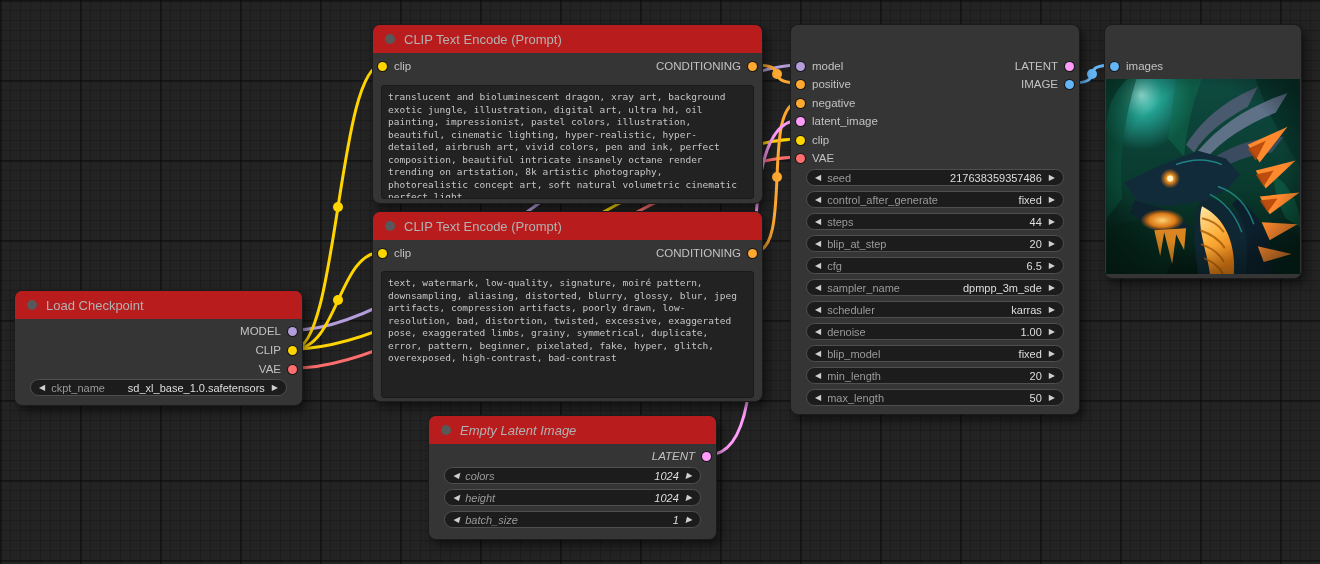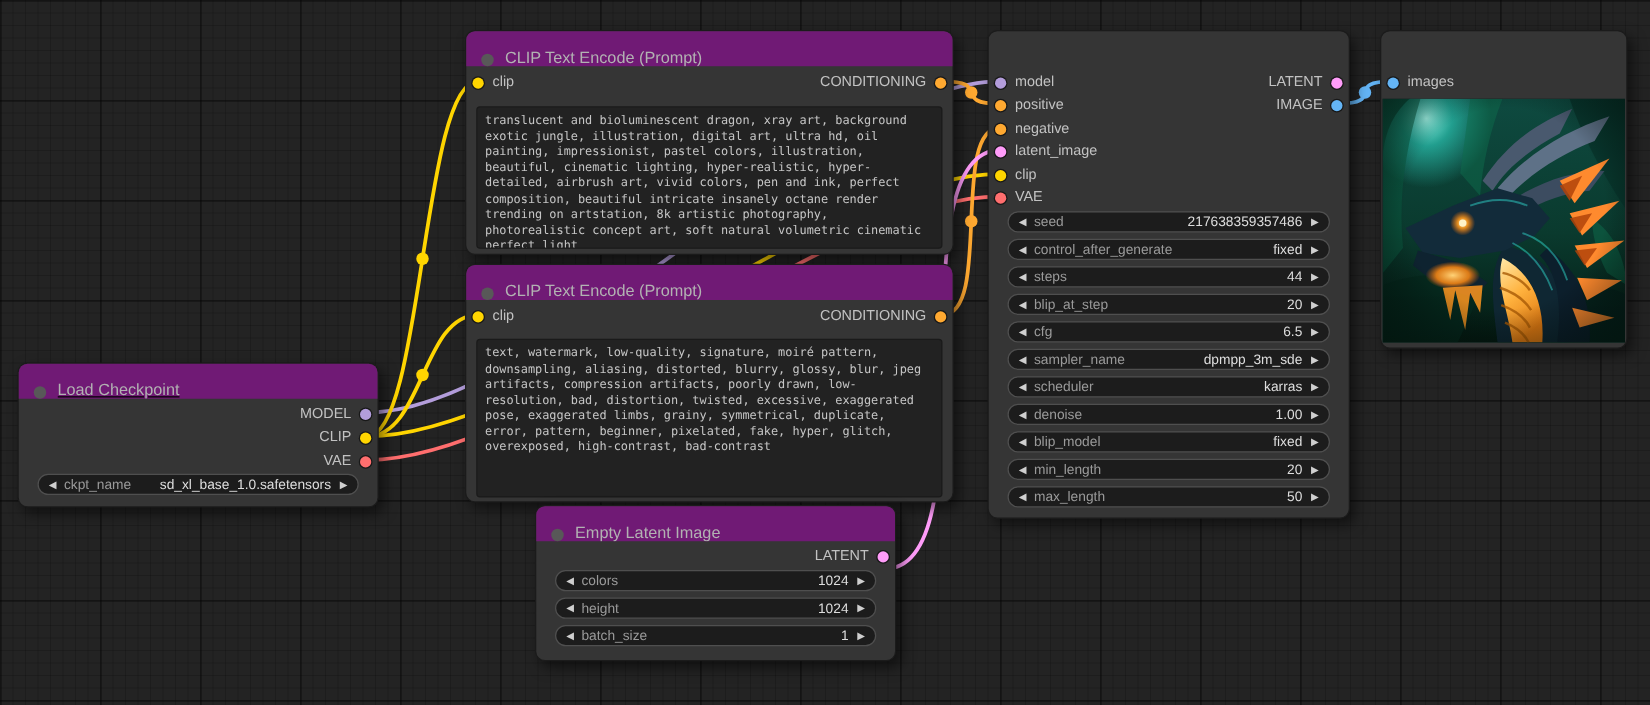--- a/index.html
+++ b/index.html
@@ -15,22 +15,22 @@
     font-family:"Liberation Sans", sans-serif;
   }
   #wires{position:absolute;left:0;top:0;z-index:1;}
   .node{
     position:absolute;z-index:2;background:#353535;
     border:1px solid #1b1b1b;border-radius:8px;
     box-shadow:4px 5px 10px rgba(0,0,0,.5);
     box-sizing:border-box;
   }
   .node-header{
-    height:28px;background:#701a75;border-radius:7px 7px 0 0;
-    display:flex;align-items:flex-end;padding:0 10px;
+    height:28px;background:#b91c1c;border-radius:7px 7px 0 0;
+    display:flex;align-items:center;padding:0 10px;
   }
   .collapse-dot{width:10px;height:10px;border-radius:50%;background:#585858;margin:0 9px 0 2px;flex:0 0 auto;}
   .node-title{color:#b2b2b2;font-size:13px;white-space:nowrap;overflow:hidden;}
   .port{position:absolute;height:14px;display:flex;align-items:center;font-size:11.5px;color:#c2c2c2;white-space:nowrap;justify-content:space-between;}
   .port.in{left:5px;}
   .port.out{right:5px;flex-direction:row-reverse;}
   .pdot{width:9px;height:9px;border-radius:50%;box-shadow:0 0 0 1px rgba(0,0,0,.55);flex:0 0 auto;}
   .port.in .pdot{margin-right:7px;}
   .port.out .pdot{margin-left:7px;}
   .widgets{position:absolute;left:15px;right:15px;}
@@ -70,21 +70,21 @@
     </g>
     <g stroke="none">
       <circle cx="338" cy="207" r="5" fill="#ffd500"></circle>
       <circle cx="338" cy="300" r="5" fill="#ffd500"></circle>
       <circle cx="777" cy="74" r="5" fill="#ffa931"></circle>
       <circle cx="777" cy="177" r="5" fill="#ffa931"></circle>
       <circle cx="1092" cy="74" r="5" fill="#64b5f6"></circle>
     </g>
   </svg>
 
-  <div class="node" style="left:14px;top:290px;width:289px;height:116px;text-decoration:underline;">
+  <div class="node" style="left:14px;top:290px;width:289px;height:116px;">
     <div class="node-header">
       <span class="collapse-dot"></span>
       <span class="node-title">Load Checkpoint</span>
     </div>
     <div class="port out" style="top:33px;">
       <span class="pdot" style="background-color: rgb(179, 157, 219);"></span>
       <span>MODEL</span>
     </div>
     <div class="port out" style="top:52px;">
       <span class="pdot" style="background-color: rgb(255, 213, 0);"></span>
@@ -129,21 +129,21 @@
       <span class="pdot" style="background-color: rgb(255, 213, 0);"></span>
       <span>clip</span>
     </div>
     <div class="port out" style="top:34px;">
       <span class="pdot" style="background-color: rgb(255, 169, 49);"></span>
       <span>CONDITIONING</span>
     </div>
     <textarea class="prompt" style="top: 59px; height: 127px;" spellcheck="false">text, watermark, low-quality, signature, moiré pattern, downsampling, aliasing, distorted, blurry, glossy, blur, jpeg artifacts, compression artifacts, poorly drawn, low-resolution, bad, distortion, twisted, excessive, exaggerated pose, exaggerated limbs, grainy, symmetrical, duplicate, error, pattern, beginner, pixelated, fake, hyper, glitch, overexposed, high-contrast, bad-contrast</textarea>
   </div>
 
-  <div class="node" style="left:428px;top:404px;width:289px;height:125px;">
+  <div class="node" style="left:428px;top:415px;width:289px;height:125px;font-style:italic;">
     <div class="node-header">
       <span class="collapse-dot"></span>
       <span class="node-title">Empty Latent Image</span>
     </div>
     <div class="port out" style="top:33px;">
       <span class="pdot" style="background-color: rgb(255, 156, 249);"></span>
       <span>LATENT</span>
     </div>
     <div class="widgets" style="top:51px;">
       <div class="widget">

